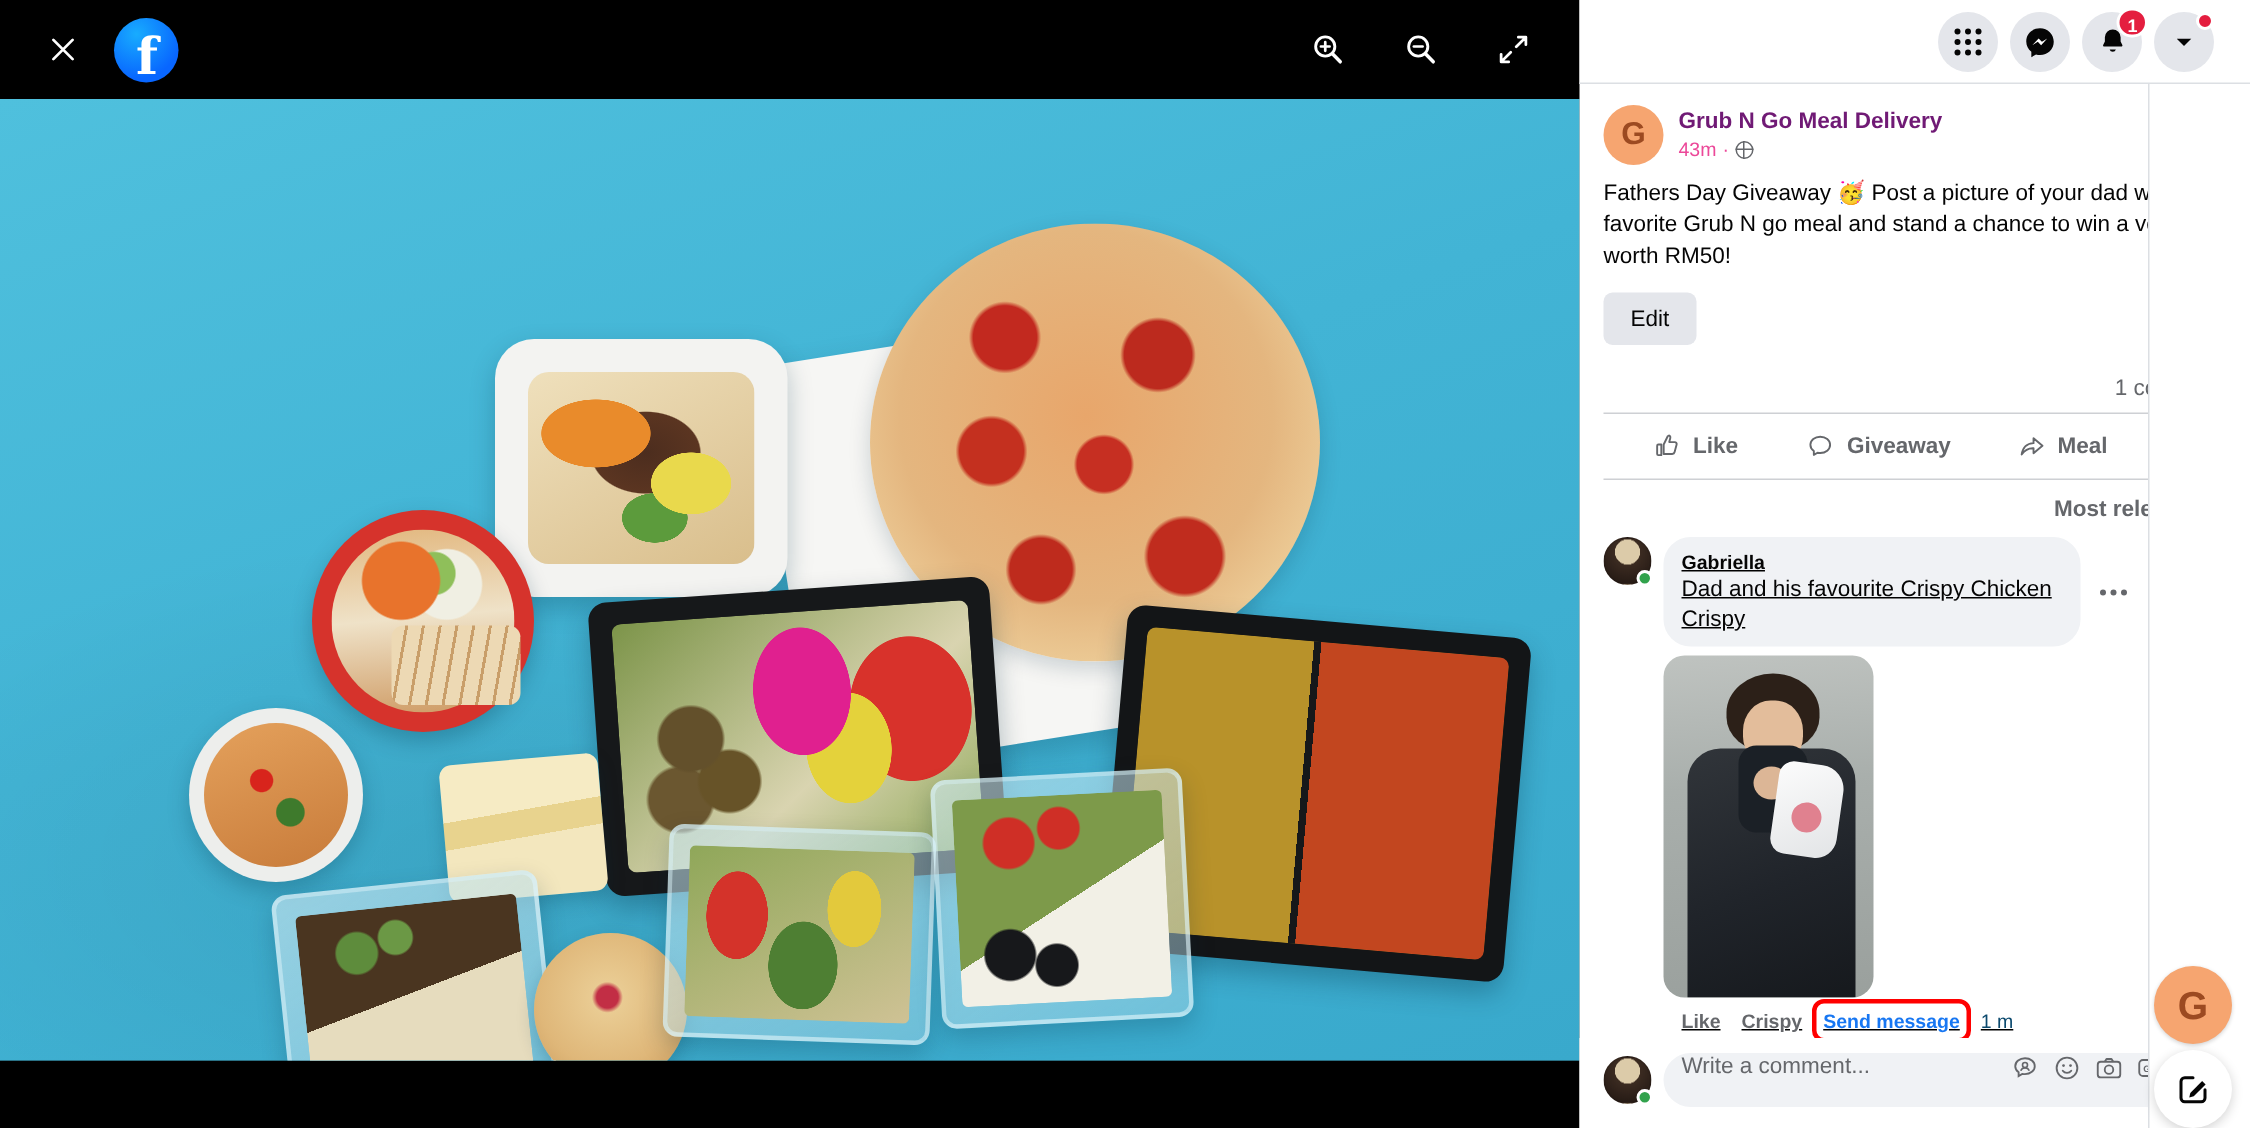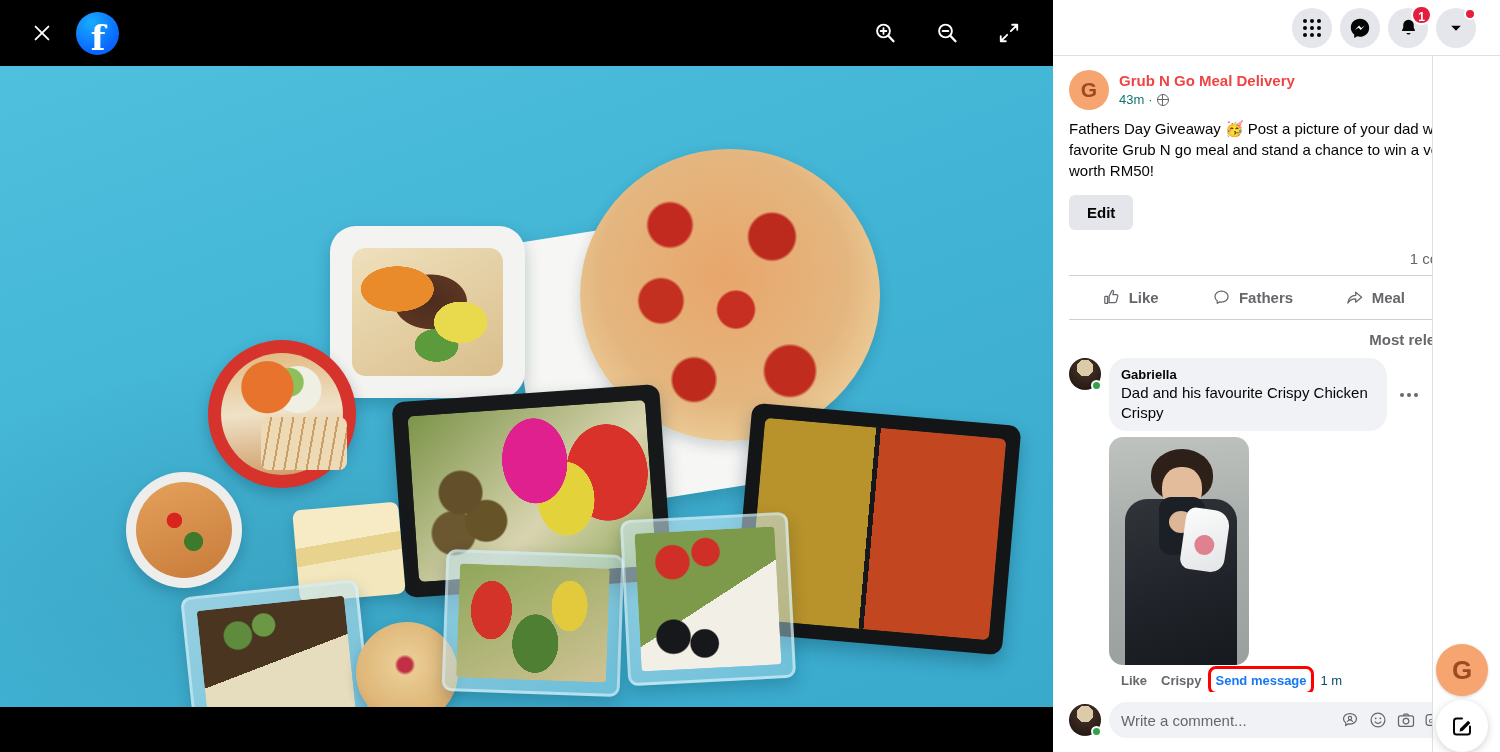--- a/index.html
+++ b/index.html
@@ -239,25 +239,25 @@
   
   .post-head { display: flex; align-items: flex-start; padding: 14px 0 4px; gap: 10px; }
   .avatar-g {
     width: 40px; height: 40px; border-radius: 50%; flex: none;
     background: #F6A570; color: #9C4A21;
     display: flex; align-items: center; justify-content: center;
     font-size: 21px; font-weight: bold; cursor: pointer;
   }
   .ph-meta { flex: 1; min-width: 0; padding-top: 1px; }
   .ph-name {
-    font-size: 15px; font-weight: bold; color: #ef4444;
+    font-size: 15px; font-weight: bold; color: #701a75;
     line-height: 19px; cursor: pointer;
   }
   .ph-sub {
-    font-size: 13px; color: #0f766e; line-height: 17px;
+    font-size: 13px; color: #ec4899; line-height: 17px;
     display: flex; align-items: center; gap: 4px; margin-top: 1px;
   }
   .globe {
     width: 12px; height: 12px; border-radius: 50%;
     border: 1.3px solid #65676B; position: relative; display: inline-block;
   }
   .globe::after {
     content:""; position:absolute; left: 4px; top: -1px;
     width: 1.3px; height: 12px; background: #65676B;
   }
@@ -274,21 +274,21 @@
   .dots-btn i { width: 4px; height: 4px; border-radius: 50%; background: #65676B; }
 
   .post-text {
     font-size: 15px; line-height: 21px; color: #050505;
     padding: 4px 0 0;
   }
   .edit-row { padding: 14px 0 6px; }
   .edit-btn {
     background: #E4E6EB; border: none; border-radius: 6px;
     font-family: "Liberation Sans", sans-serif;
-    font-size: 15px; font-weight: bold; color: #050505;
+    font-size: 15px; font-weight: normal; color: #050505;
     padding: 9px 18px; cursor: pointer;
   }
 
   .comment-count {
     text-align: right; font-size: 15px; color: #65676B;
     padding: 14px 0 8px; cursor: pointer;
   }
   .divider { height: 1px; background: #CED0D4; }
 
   
@@ -313,21 +313,21 @@
   .caret { width: 0; height: 0; border-left: 5px solid transparent;
            border-right: 5px solid transparent; border-top: 6px solid #65676B; }
 
   .sort-row {
     display: flex; align-items: center; justify-content: flex-end;
     gap: 8px; padding: 11px 0 6px; cursor: pointer;
   }
   .sort-row span { font-size: 15px; font-weight: bold; color: #65676B; }
 
   
-  .comment { display: flex; gap: 8px; padding-top: 4px; }
+  .comment { display: flex; gap: 8px; padding-top: 4px; text-decoration: underline; }
   .c-avatar-wrap { position: relative; flex: none; width: 32px; height: 32px; cursor: pointer; }
   .c-avatar {
     width: 32px; height: 32px; border-radius: 50%;
     background: radial-gradient(circle at 50% 30%, #DCCBA9 0 32%, #3B2B21 33%, #1E1410 100%);
     border: 1px solid rgba(0,0,0,.08);
   }
   .online-dot {
     position: absolute; right: -1px; bottom: -1px;
     width: 11px; height: 11px; border-radius: 50%;
     background: #31A24C; border: 2px solid #fff;
@@ -390,21 +390,21 @@
   }
   .c-time { font-weight: normal; color: #0c4a6e; }
 
   
   .composer {
     flex: none; padding: 10px 16px 14px; display: flex;
     align-items: center; gap: 8px; background: #fff;
   }
   .comp-input {
     flex: 1; background: #F0F2F5; border-radius: 18px;
-    display: flex; align-items: center; height: 36px;
+    display: flex; align-items: flex-start; height: 36px;
     padding: 0 12px; gap: 0; cursor: text;
   }
   .comp-placeholder { flex: 1; font-size: 15px; color: #65676B; }
   .comp-icons { display: flex; align-items: center; gap: 8px; }
   .comp-icons .ci { width: 20px; height: 20px; cursor: pointer; color: #65676B; }
 
   
   .chat-rail {
     position: absolute; right: 0; top: 56px; bottom: 0; width: 68px;
     border-left: 1px solid #DCDFE3; background: #fff; pointer-events: none;
@@ -554,21 +554,21 @@
           <div class="act-btn">
             <svg width="19" height="19" viewBox="0 0 24 24" aria-hidden="true">
               <path d="M7 10.5v9H4.5a1 1 0 0 1-1-1v-7a1 1 0 0 1 1-1H7zm2 0 3.4-6.9c.3-.7 1.3-.8 1.8-.2.4.4.5 1 .4 1.5l-.9 3.6h4.6c1.1 0 1.9 1 1.6 2l-1.7 6.4c-.2.9-1 1.6-2 1.6H9z" fill="none" stroke="#65676B" stroke-width="1.6" stroke-linejoin="round"></path>
             </svg>
             <span>Like</span>
           </div>
           <div class="act-btn">
             <svg width="19" height="19" viewBox="0 0 24 24" aria-hidden="true">
               <path d="M12 4c-4.6 0-8.3 3-8.3 6.8 0 2.1 1.1 4 2.9 5.2v3.3l3.1-1.8c.7.1 1.5.2 2.3.2 4.6 0 8.3-3 8.3-6.9S16.6 4 12 4z" fill="none" stroke="#65676B" stroke-width="1.6" stroke-linejoin="round"></path>
             </svg>
-            <span>Fathers</span>
+            <span>Giveaway</span>
           </div>
           <div class="act-btn">
             <svg width="19" height="19" viewBox="0 0 24 24" aria-hidden="true">
               <path d="M3.5 19c1-6.3 5-9.4 10-9.6V5.2L21 11.6l-7.5 6.3v-4.2c-4.1-.2-7.2 1.2-10 5.3z" fill="none" stroke="#65676B" stroke-width="1.6" stroke-linejoin="round"></path>
             </svg>
             <span>Meal</span>
           </div>
           <div class="act-avatar-wrap">
             <div class="mini-avatar"></div>
             <div class="caret"></div>

